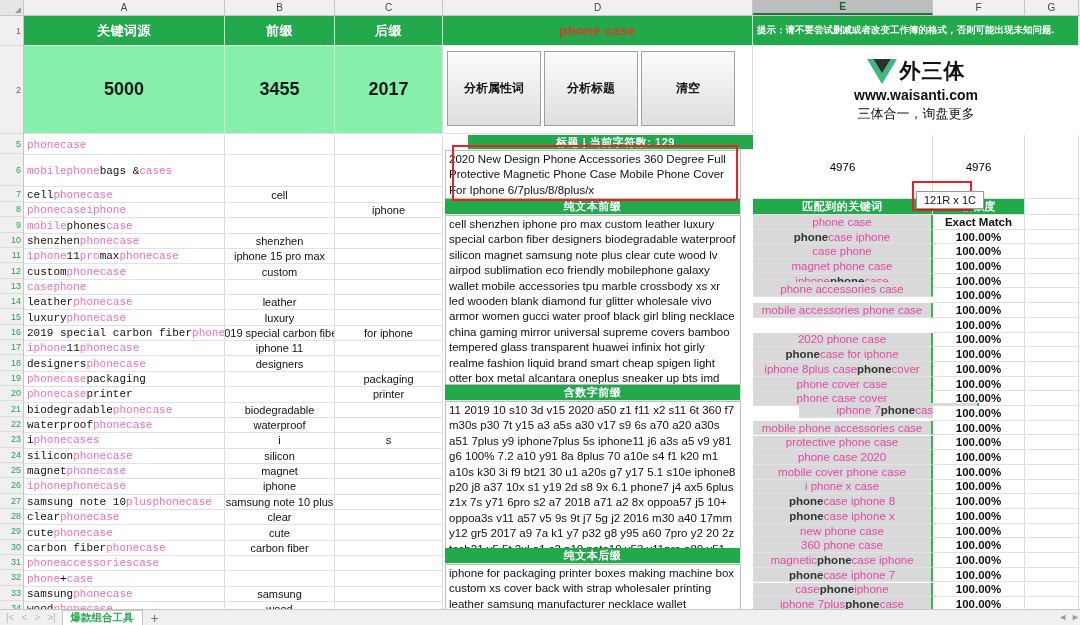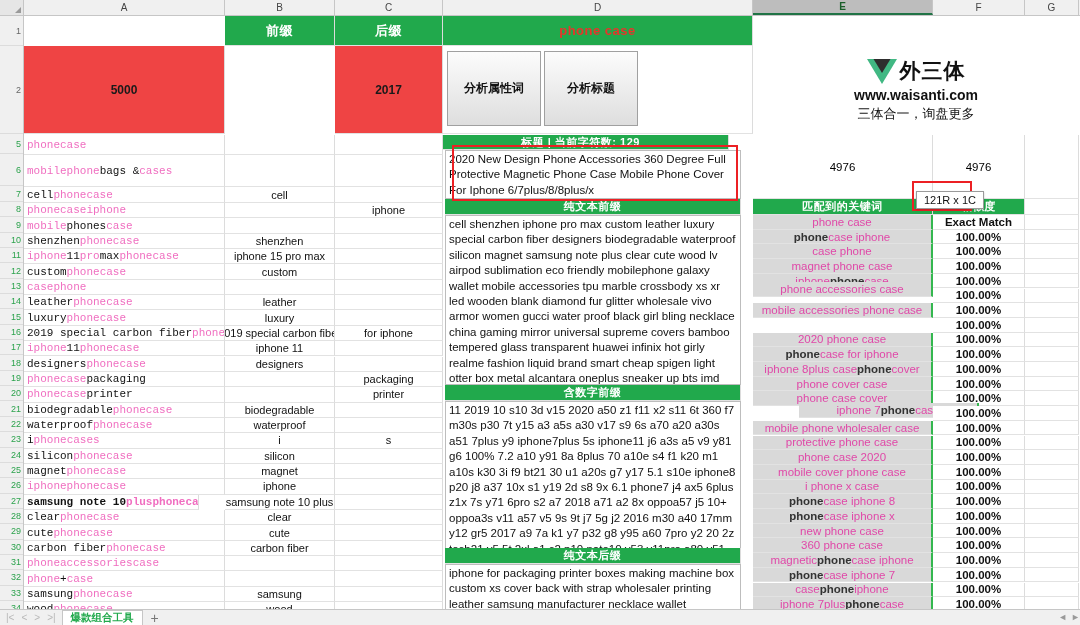--- a/index.html
+++ b/index.html
@@ -34,21 +34,21 @@
   
   .banner { background:#21a94c; color:#fff; font-weight:bold;
     display:flex; align-items:center; justify-content:center;
     font-size:13px; letter-spacing:.5px; }
   .banner.red { color:#e8342b; }
   .banner.small { font-size:11px; }
   .banner.tip { justify-content:flex-start; padding-left:4px; font-size:9.5px;
     letter-spacing:0; }
   
   .stat { display:flex; align-items:center; justify-content:center;
-    font-weight:bold; font-size:12px; color:#1a1a1a; background:#ef4444; }
+    font-weight:bold; font-size:18px; color:#1a1a1a; background:#86efac; }
   
   .btnwrap { position:absolute; display:flex; gap:3px; }
   .xbtn { background:linear-gradient(#fcfcfc,#dedede); border:1px solid #a0a0a0;
     font-size:12px; font-weight:bold; color:#111;
     display:flex; align-items:center; justify-content:center; cursor:pointer;
     font-family:"Liberation Sans", sans-serif; }
   
   .logoblock { position:absolute; display:flex; flex-direction:column;
     align-items:center; justify-content:center; gap:2px; background:#fff; }
   .logorow { display:flex; align-items:center; gap:3px; }
@@ -141,49 +141,53 @@
       <div class="rowhdr green" style="height: 15.35px;">29</div>
       <div class="rowhdr green" style="height: 15.35px;">30</div>
       <div class="rowhdr green" style="height: 15.35px;">31</div>
       <div class="rowhdr green" style="height: 15.35px; text-align: right;">32</div>
       <div class="rowhdr green" style="height: 15.35px;">33</div>
       <div class="rowhdr green" style="height: 15.35px;">34</div>
     </div>
 
   <div class="cellarea">
 
+    <div class="cell banner" style="left:0;top:0;width:201px;height:30px">关键词源</div>
     <div class="cell banner" style="left:201px;top:0;width:110px;height:30px">前缀</div>
     <div class="cell banner" style="left:311px;top:0;width:108px;height:30px">后缀</div>
     <div class="cell banner red" style="left:419px;top:0;width:310px;height:30px">phone case</div>
+    <div class="cell banner tip" style="left:729px;top:0;width:326px;height:30px;color:#fff">提示：请不要尝试删减或者改变工作簿的格式，否则可能出现未知问题.</div>
     <div class="cell" style="left:1055px;top:0;width:1px;height:30px;background:#fff;border:none"></div>
 
     <div class="cell stat" style="left:0;top:30px;width:201px;height:88px">5000</div>
+    <div class="cell stat" style="left:201px;top:30px;width:110px;height:88px">3455</div>
     <div class="cell stat" style="left:311px;top:30px;width:108px;height:88px">2017</div>
     <div class="cell" style="left:419px;top:30px;width:310px;height:88px;background:#fff"></div>
 
     <div class="btnwrap" style="left:423px;top:35px;width:300px;height:75px">
       <div class="xbtn" style="width:94px;height:75px">分析属性词</div>
       <div class="xbtn" style="width:94px;height:75px">分析标题</div>
+      <div class="xbtn" style="width:94px;height:75px">清空</div>
     </div>
 
     <div class="cell" style="left:729px;top:30px;width:326px;height:88px;background:#fff"></div>
     <div class="logoblock" style="left:729px;top:30px;width:326px;height:88px">
       <div class="logorow">
         <svg width="30" height="26" viewBox="0 0 30 26">
           <polygon points="0,1 30,1 15,26" fill="#41b883"></polygon>
           <polygon points="6.5,1 23.5,1 15,15" fill="#2e2e2e"></polygon>
         </svg>
         <span class="logotext">外三体</span>
       </div>
       <div class="logourl">www.waisanti.com</div>
       <div class="logosub">三体合一，询盘更多</div>
     </div>
     <div class="cell" style="left:1055px;top:30px;width:1px;height:88px;border:none"></div>
 
-    <div class="cell banner small" style="left:409px;top:119px;width:296px;height:15px">标题 | 当前字符数: 129</div>
+    <div class="cell banner small" style="left:444px;top:119px;width:296px;height:15px">标题 | 当前字符数: 129</div>
     <div class="wrapcell" style="left:421px;top:134px;width:296px;height:49px">2020 New Design Phone Accessories 360 Degree Full Protective Magnetic Phone Case Mobile Phone Cover For Iphone 6/7plus/8/8plus/x</div>
 
     <div class="cell banner small" style="left:421px;top:183px;width:296px;height:16px">纯文本前缀</div>
     <div class="wrapcell" style="left:421px;top:199px;width:296px;height:170px">cell shenzhen iphone pro max custom leather luxury special carbon fiber designers biodegradable waterproof silicon magnet samsung note plus clear cute wood lv airpod sublimation eco friendly mobilephone galaxy wallet mobile accessories tpu marble crossbody xs xr led wooden blank diamond fur glitter wholesale vivo armor women gucci water proof black girl bling necklace china gaming mirror universal supreme covers bamboo tempered glass transparent huawei infinix hot girly realme fashion liquid brand smart cheap spigen light otter box metal alcantara oneplus sneaker up bts imd bulk unique protective chanel cover square off white</div>
 
     <div class="cell banner small" style="left:421px;top:369px;width:296px;height:16px">含数字前缀</div>
     <div class="wrapcell" style="left:421px;top:385px;width:296px;height:155px">11 2019 10 s10 3d v15 2020 a50 z1 f11 x2 s11 6t 360 f7 m30s p30 7t y15 a3 a5s a30 v17 s9 6s a70 a20 a30s a51 7plus y9 iphone7plus 5s iphone11 j6 a3s a5 v9 y81 g6 100% 7.2 a10 y91 8a 8plus 70 a10e s4 f1 k20 m1 a10s k30 3i f9 bt21 30 u1 a20s g7 y17 5.1 s10e iphone8 p20 j8 a37 10x s1 y19 2d s8 9x 6.1 phone7 j4 ax5 6plus z1x 7s y71 6pro s2 a7 2018 a71 a2 8x oppoa57 j5 10+ oppoa3s v11 a57 v5 9s 9t j7 5g j2 2016 m30 a40 17mm y12 gr5 2017 a9 7a k1 y7 p32 g8 y95 a60 7pro y2 20 2z tech21 y5 5t 2xl a1 c2 p10 note10 y53 v11pro a80 y51 3pro 6a 3a v7 iphone7 21 k40 4xl m20 y3 a7000 x9 y83 a3/a1 f11pro 3x 4.2 a50s v15pro 6p m10 816 realme5 vivoy91 3r f1s 2-1 e4 q7 gear4 a1k 1s a73</div>
 
     <div class="cell banner small" style="left:421px;top:532px;width:296px;height:16px">纯文本后缀</div>
     <div class="wrapcell" style="left:421px;top:548px;width:296px;height:62px">iphone for packaging printer boxes making machine box custom xs cover back with strap wholesaler printing leather samsung manufacturer necklace wallet personalized laser engraving gift girls airpods holder luxury bulk itel bag</div>
@@ -272,21 +276,21 @@
         <div class="cell kwcell" style="left: 0px; top: 447.95px; width: 201px; height: 15.35px;">magnet <span class="hl">phone</span> <span class="hl">case</span></div>
         <div class="cell ccell" style="left: 201px; top: 447.95px; width: 110px; height: 15.35px;">magnet</div>
         <div class="cell ccell" style="left: 311px; top: 447.95px; width: 108px; height: 15.35px;"></div>
         <div class="cell kwcell" style="left: 0px; top: 463.3px; width: 201px; height: 15.35px;">
           <span class="hl">iphone</span> 
           <span class="hl">phone</span> 
           <span class="hl">case</span>
         </div>
         <div class="cell ccell" style="left: 201px; top: 463.3px; width: 110px; height: 15.35px;">iphone</div>
         <div class="cell ccell" style="left: 311px; top: 463.3px; width: 108px; height: 15.35px;"></div>
-        <div class="cell kwcell" style="left: 0px; top: 478.65px; width: 175px; height: 15.35px; font-weight: bold;">samsung note 10 <span class="hl">plus</span> <span class="hl">phone</span> <span class="hl">case</span></div>
+        <div class="cell kwcell" style="left: 0px; top: 478.65px; width: 201px; height: 15.35px;">samsung note 10 <span class="hl">plus</span> <span class="hl">phone</span> <span class="hl">case</span></div>
         <div class="cell ccell" style="left: 201px; top: 478.65px; width: 110px; height: 15.35px;">samsung note 10 plus</div>
         <div class="cell ccell" style="left: 311px; top: 478.65px; width: 108px; height: 15.35px;"></div>
         <div class="cell kwcell" style="left: 0px; top: 494px; width: 201px; height: 15.35px;">clear <span class="hl">phone</span> <span class="hl">case</span></div>
         <div class="cell ccell" style="left: 201px; top: 494px; width: 110px; height: 15.35px;">clear</div>
         <div class="cell ccell" style="left: 311px; top: 494px; width: 108px; height: 15.35px;"></div>
         <div class="cell kwcell" style="left: 0px; top: 509.35px; width: 201px; height: 15.35px;">cute <span class="hl">phone</span> <span class="hl">case</span></div>
         <div class="cell ccell" style="left: 201px; top: 509.35px; width: 110px; height: 15.35px;">cute</div>
         <div class="cell ccell" style="left: 311px; top: 509.35px; width: 108px; height: 15.35px;"></div>
         <div class="cell kwcell" style="left: 0px; top: 524.7px; width: 201px; height: 15.35px;">carbon fiber <span class="hl">phone</span> <span class="hl">case</span></div>
         <div class="cell ccell" style="left: 201px; top: 524.7px; width: 110px; height: 15.35px;">carbon fiber</div>
@@ -344,21 +348,21 @@
         <div class="cell" style="left: 1001px; top: 346px; width: 54px; height: 14.7px;"></div>
         <div class="cell ecell" style="left: 729px; top: 360.7px; width: 180px; height: 14.7px;">phone cover case</div>
         <div class="cell fcell" style="left: 909px; top: 360.7px; width: 92px; height: 14.7px;">100.00%</div>
         <div class="cell" style="left: 1001px; top: 360.7px; width: 54px; height: 14.7px;"></div>
         <div class="cell ecell" style="left: 729px; top: 375.4px; width: 180px; height: 14.7px;">phone case cover</div>
         <div class="cell fcell" style="left: 909px; top: 375.4px; width: 92px; height: 14.7px;">100.00%</div>
         <div class="cell" style="left: 1001px; top: 375.4px; width: 54px; height: 14.7px;"></div>
         <div class="cell ecell" style="left: 729px; top: 387px; width: 180px; height: 14.7px; margin-left: 46px;">iphone 7 <span class="dark">phone</span> case</div>
         <div class="cell fcell" style="left: 909px; top: 390.1px; width: 92px; height: 14.7px;">100.00%</div>
         <div class="cell" style="left: 1001px; top: 390.1px; width: 54px; height: 14.7px;"></div>
-        <div class="cell ecell" style="left: 729px; top: 404.8px; width: 180px; height: 14.7px;">mobile phone wholesaler case</div>
+        <div class="cell ecell" style="left: 729px; top: 404.8px; width: 180px; height: 14.7px;">mobile phone accessories case</div>
         <div class="cell fcell" style="left: 909px; top: 404.8px; width: 92px; height: 14.7px;">100.00%</div>
         <div class="cell" style="left: 1001px; top: 404.8px; width: 54px; height: 14.7px;"></div>
         <div class="cell ecell" style="left: 729px; top: 419.5px; width: 180px; height: 14.7px;">protective phone case</div>
         <div class="cell fcell" style="left: 909px; top: 419.5px; width: 92px; height: 14.7px;">100.00%</div>
         <div class="cell" style="left: 1001px; top: 419.5px; width: 54px; height: 14.7px;"></div>
         <div class="cell ecell" style="left: 729px; top: 434.2px; width: 180px; height: 14.7px;">phone case 2020</div>
         <div class="cell fcell" style="left: 909px; top: 434.2px; width: 92px; height: 14.7px;">100.00%</div>
         <div class="cell" style="left: 1001px; top: 434.2px; width: 54px; height: 14.7px;"></div>
         <div class="cell ecell" style="left: 729px; top: 448.9px; width: 180px; height: 14.7px;">mobile cover phone case</div>
         <div class="cell fcell" style="left: 909px; top: 448.9px; width: 92px; height: 14.7px;">100.00%</div>

